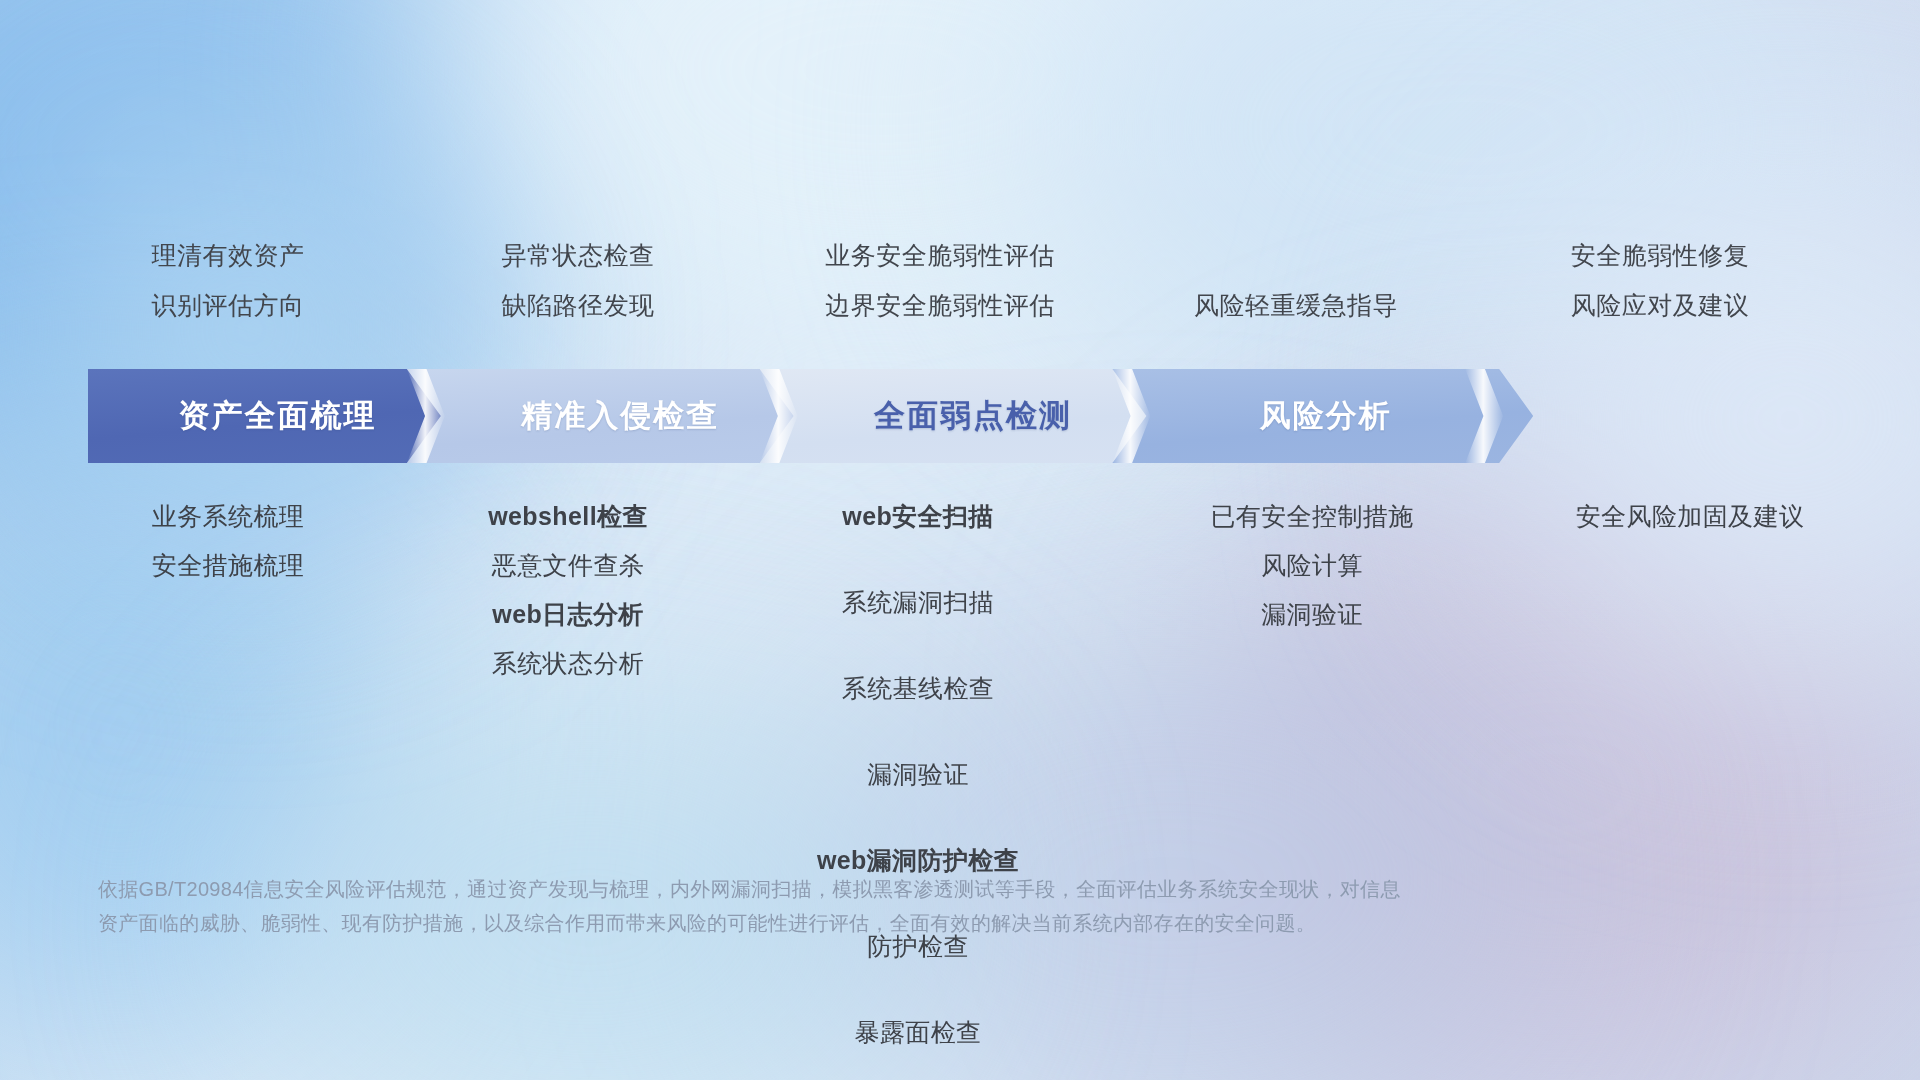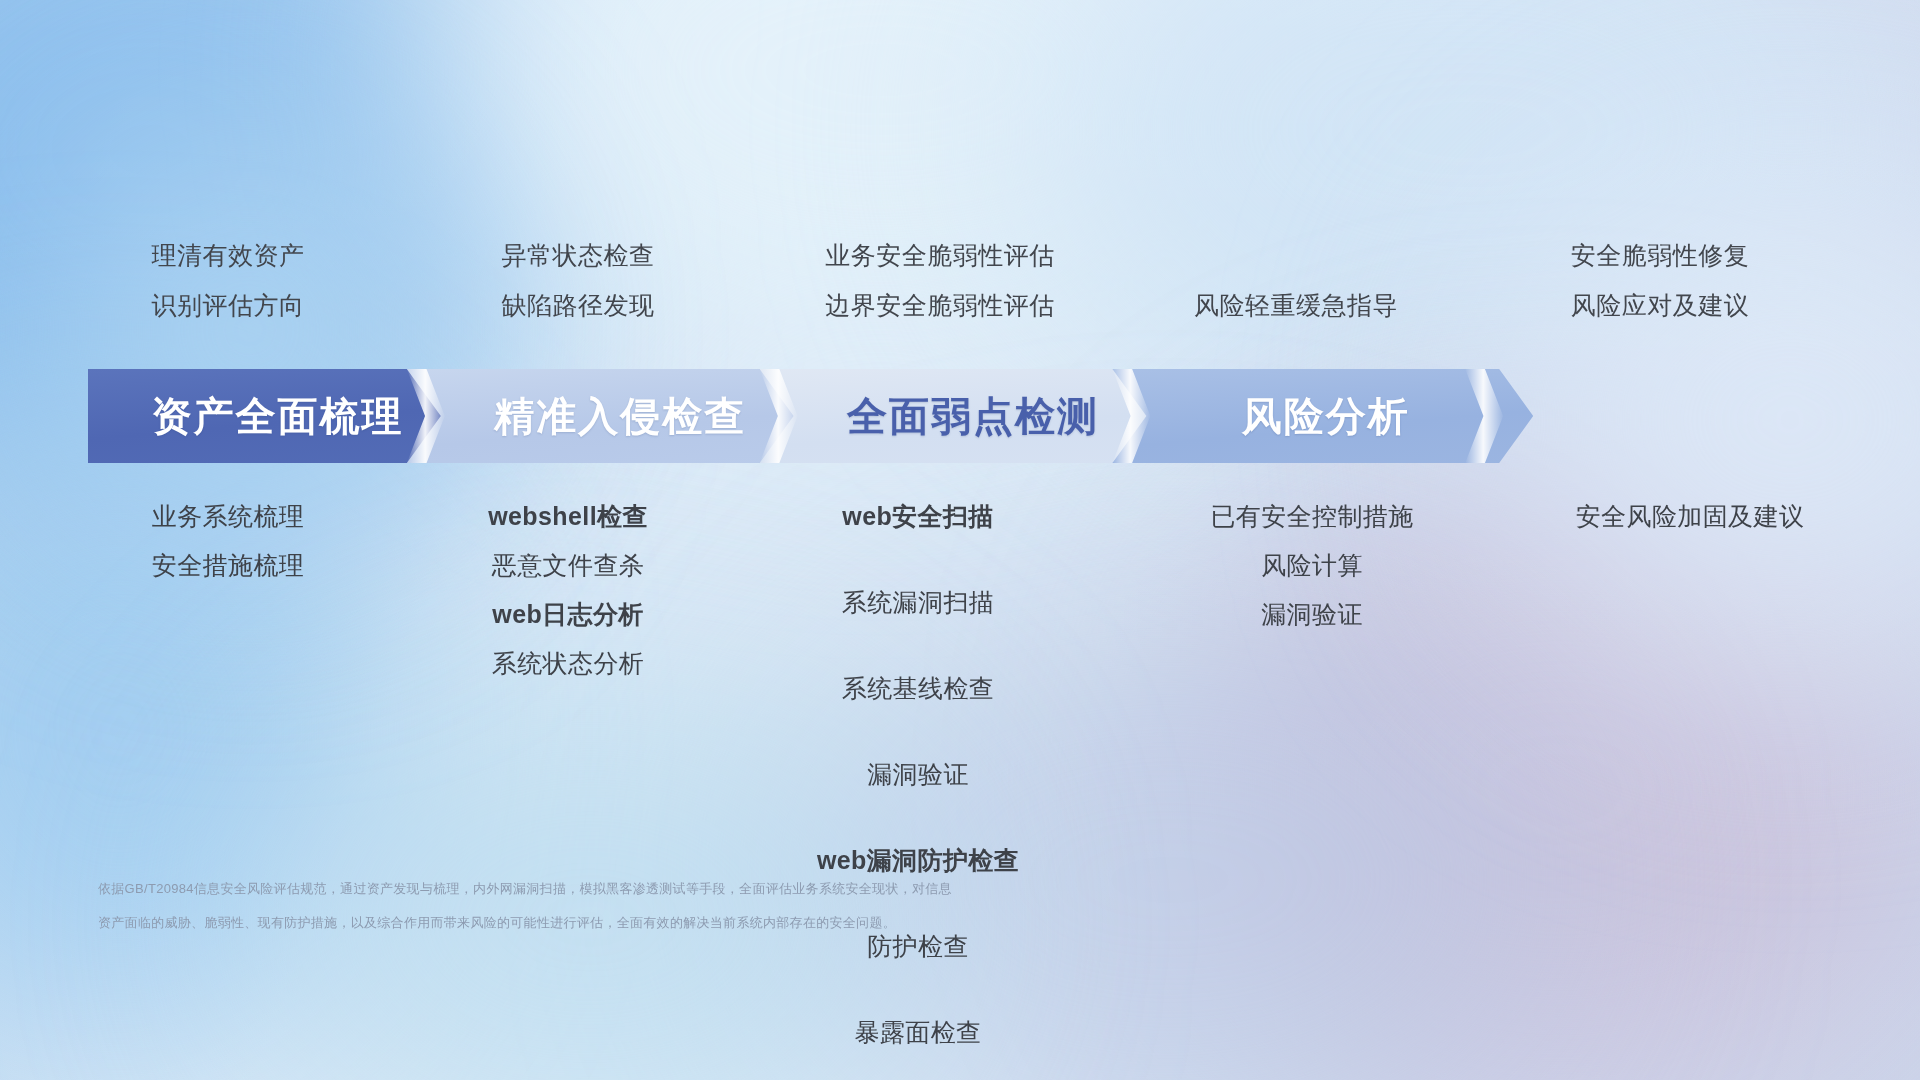--- a/index.html
+++ b/index.html
@@ -28,21 +28,21 @@
   #banner{
     position:absolute;left:88px;top:369px;
     width:1764px;height:94px;
   }
   .chev{
     position:absolute;top:0;height:94px;
     display:flex;align-items:center;justify-content:center;
     box-sizing:border-box;
   }
   .chev .lbl{
-    font-size:40px;font-weight:bold;letter-spacing:2px;
+    font-size:31px;font-weight:bold;letter-spacing:2px;
     white-space:nowrap;position:relative;z-index:3;
     text-shadow:0 1px 2px rgba(40,60,110,.18);
   }
   .chev-a{ 
     background:linear-gradient(175deg,#5b74bc 0%,#4f67b3 55%,#536cb6 100%);
   }
   .chev-b{
     background:linear-gradient(175deg,#c7d6ee 0%,#b6c8e8 60%,#b9cbea 100%);
   }
   .chev-c{
@@ -73,21 +73,21 @@
   .botcol{display:flex;flex-direction:column;align-items:center;}
   .botitem{
     color:#3e4249;font-size:25px;line-height:49px;
     white-space:nowrap;letter-spacing:.4px;
   }
   .botitem.strong{font-weight:bold;}
 
   
   #footer{
     position:absolute;left:98px;top:872px;width:1520px;
-    color:#8d9bb0;font-size:13px;line-height:34px;
+    color:#8d9bb0;font-size:20px;line-height:34px;
     letter-spacing:.3px;
   }
 </style>
 </head>
 <body>
 
 <div id="bg" style="background: linear-gradient(110deg, rgb(182, 212, 238) 0%, rgb(220, 234, 247) 28%, rgb(220, 234, 247) 58%, rgb(207, 217, 239) 78%, rgb(201, 211, 234) 100%);">
     <div class="bgmesh" style="left: -260px; top: -200px; width: 820px; height: 700px; background: rgba(120, 180, 235, 0.85);"></div>
     <div class="bgmesh" style="left: -160px; top: 420px; width: 560px; height: 620px; background: rgba(150, 200, 240, 0.8);"></div>
     <div class="bgmesh" style="left: 430px; top: -240px; width: 900px; height: 620px; background: rgba(226, 240, 250, 0.95);"></div>

